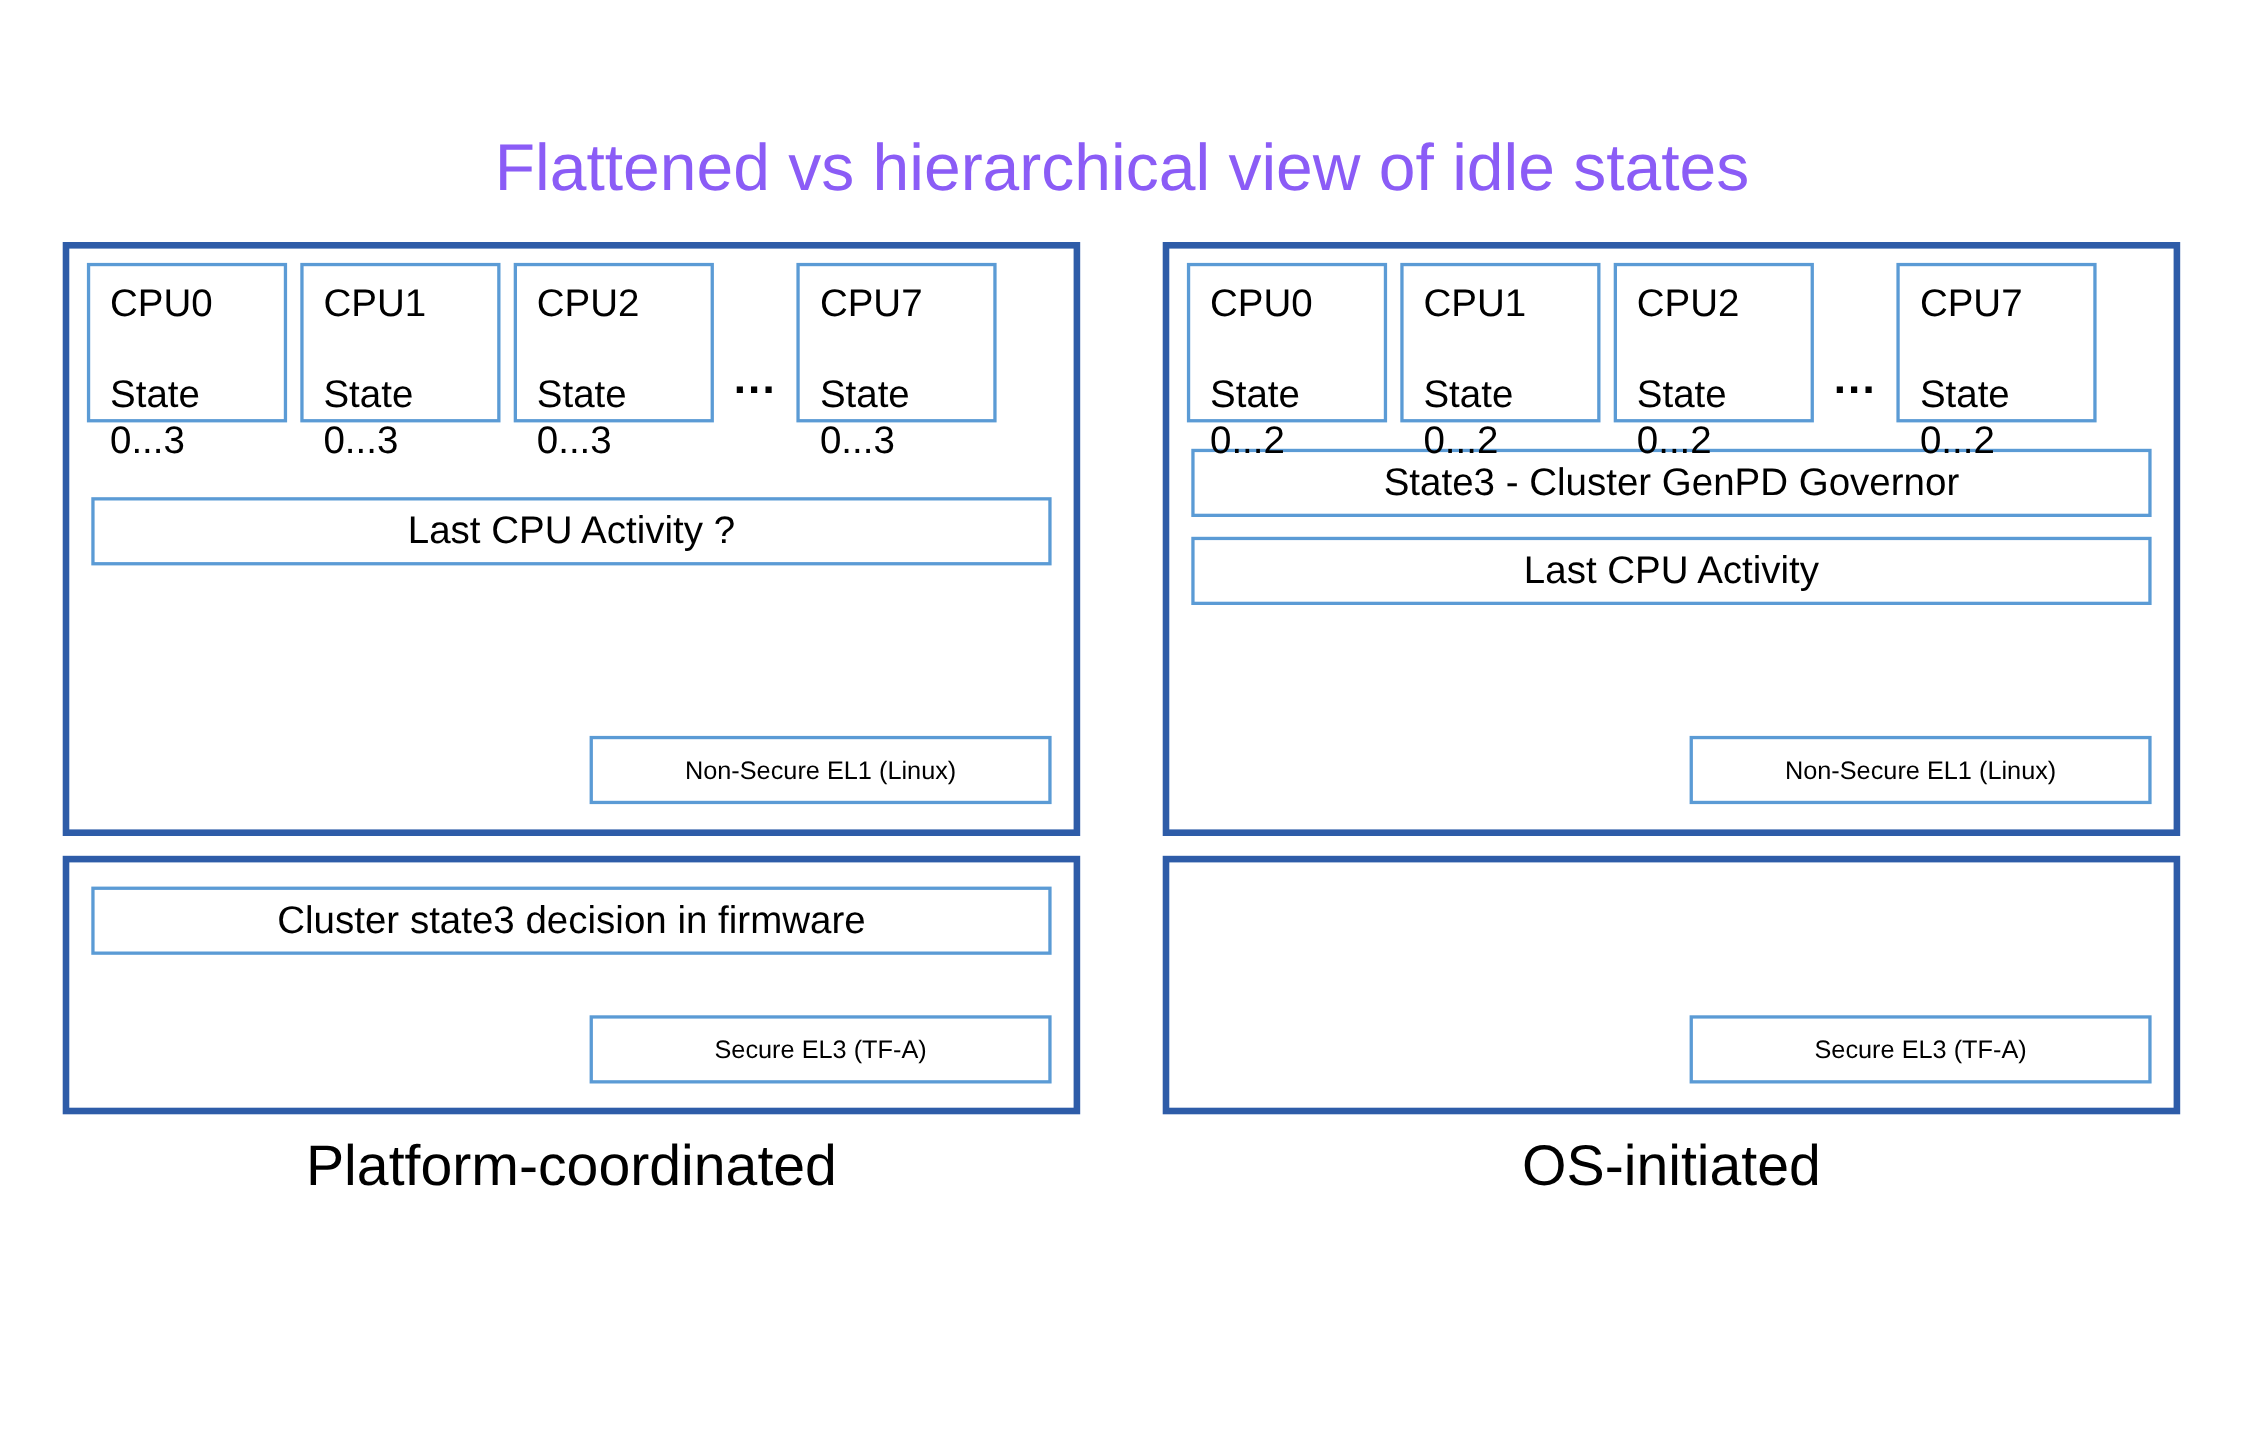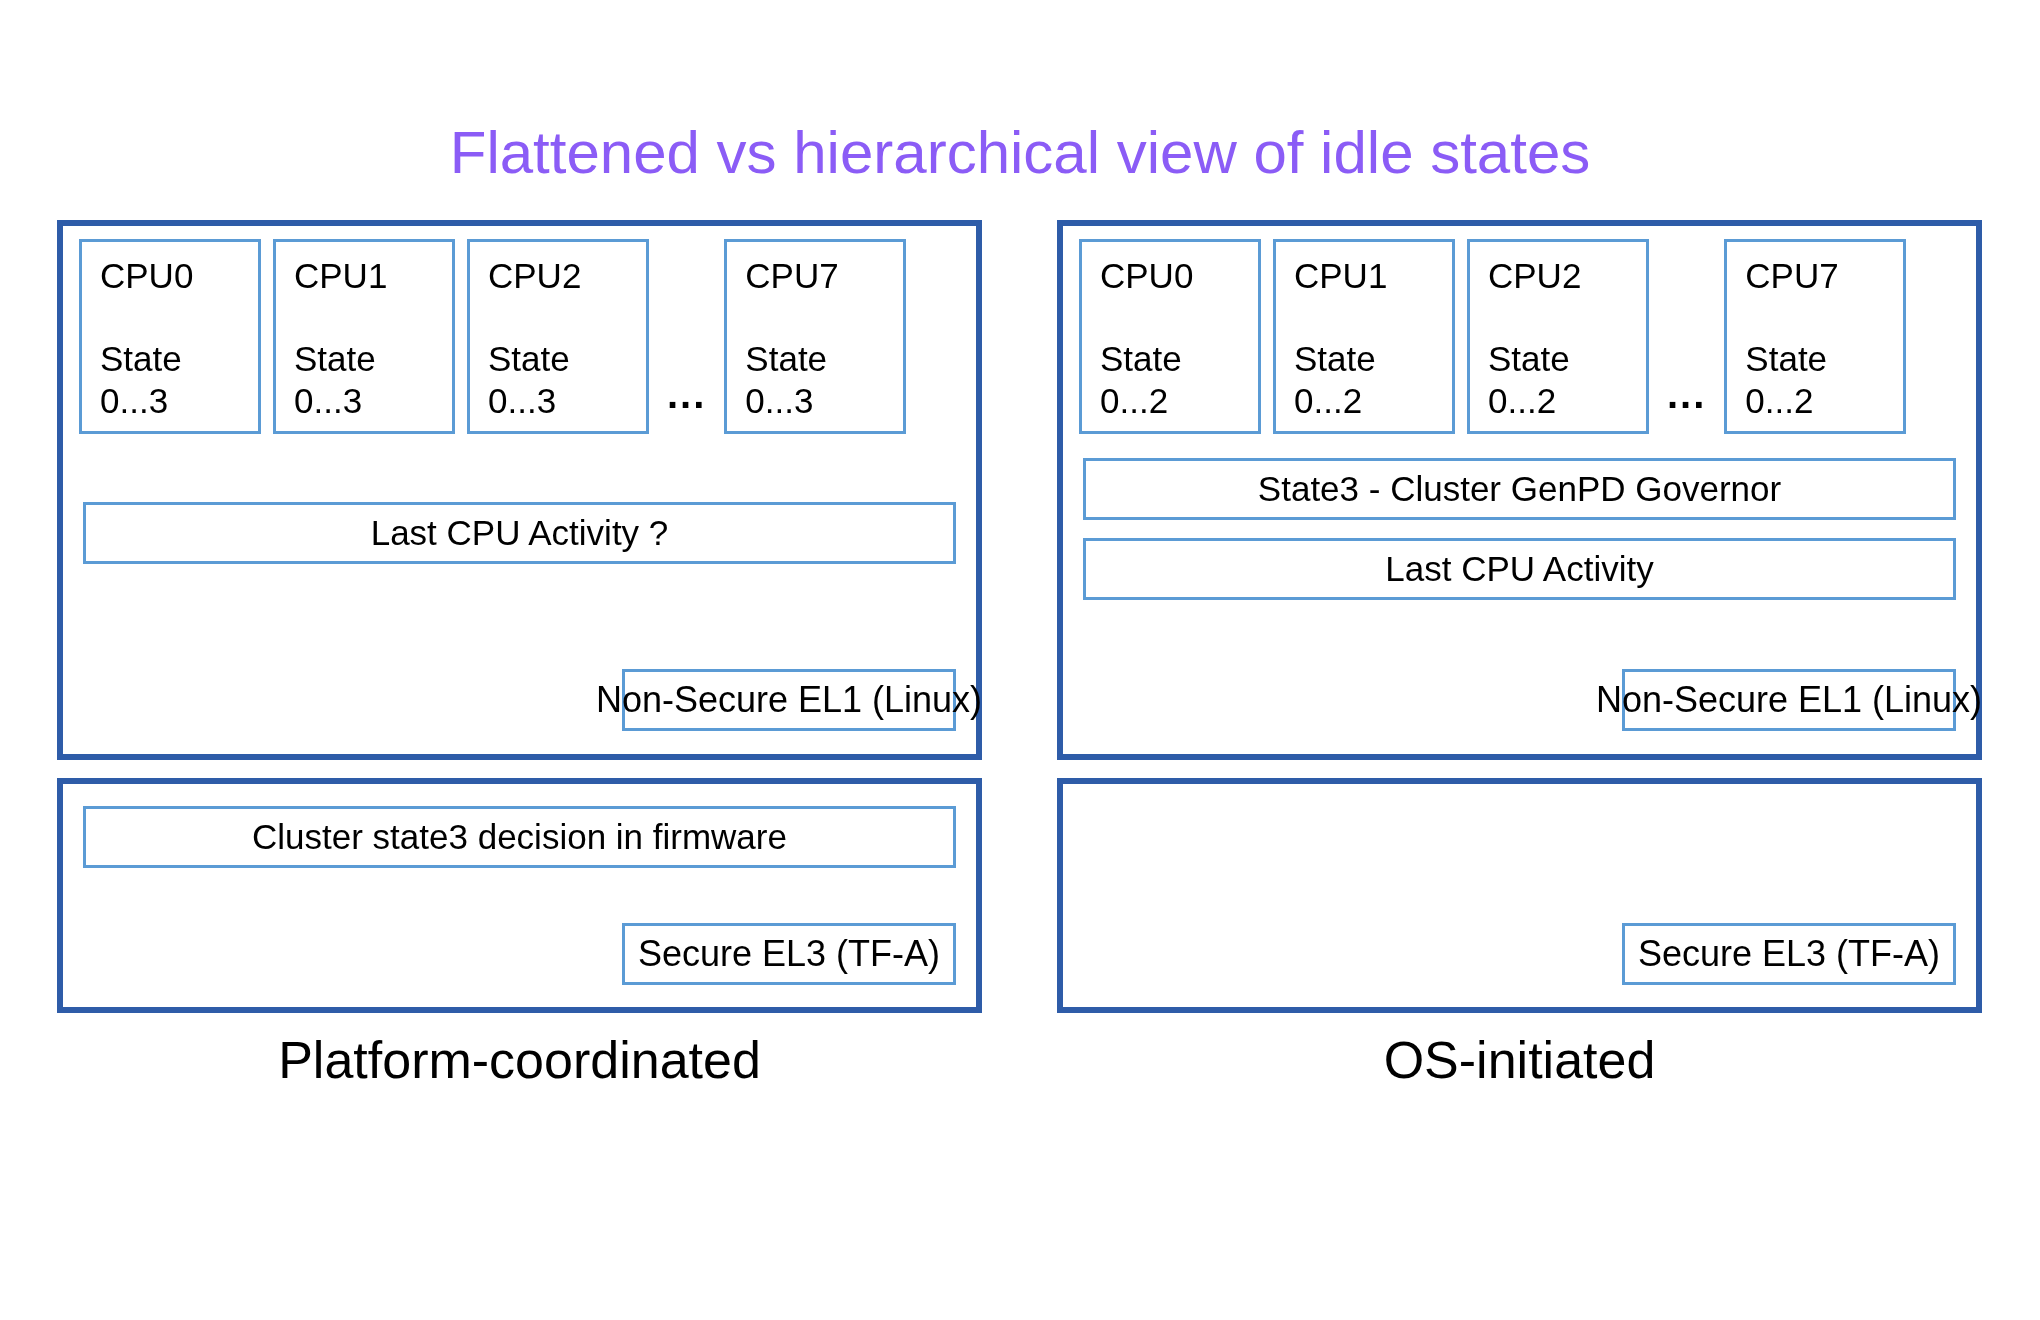--- a/index.html
+++ b/index.html
@@ -51,21 +51,21 @@
 
   
   .cpu-row {
     display: flex;
     align-items: flex-start;
     padding: 13px 0 0 16px;
     gap: 12px;
   }
   .cpu-box {
     width: 182px;
-    height: 195px;
+    height: 145px;
     border: 3px solid #5B9BD5;
     box-sizing: border-box;
     background: #ffffff;
     padding: 14px 0 0 18px;
   }
   .cpu-name {
     font-size: 35px;
     line-height: 40px;
     white-space: nowrap;
   }
@@ -101,29 +101,29 @@
     margin: 0 20px;
   }
   .bar.governor { margin-top: 24px; }
   .bar.activity-left  { margin-top: 68px; }
   .bar.activity-right { margin-top: 18px; text-align: right; }
 
   
   .el-tag {
     position: absolute;
     right: 20px;
-    width: 334px;
+    width: 420px;
     height: 62px;
     border: 3px solid #5B9BD5;
     box-sizing: border-box;
     background: #ffffff;
     display: flex;
     align-items: center;
     justify-content: center;
-    font-size: 36px;
+    font-size: 23px;
     white-space: nowrap;
   }
   .el-tag.el1 { bottom: 23px; }
   .el-tag.el3 { bottom: 22px; }
 
   
   .bar.fw-bar { margin: 22px 20px 0 20px; }
 
   
   .caption {

